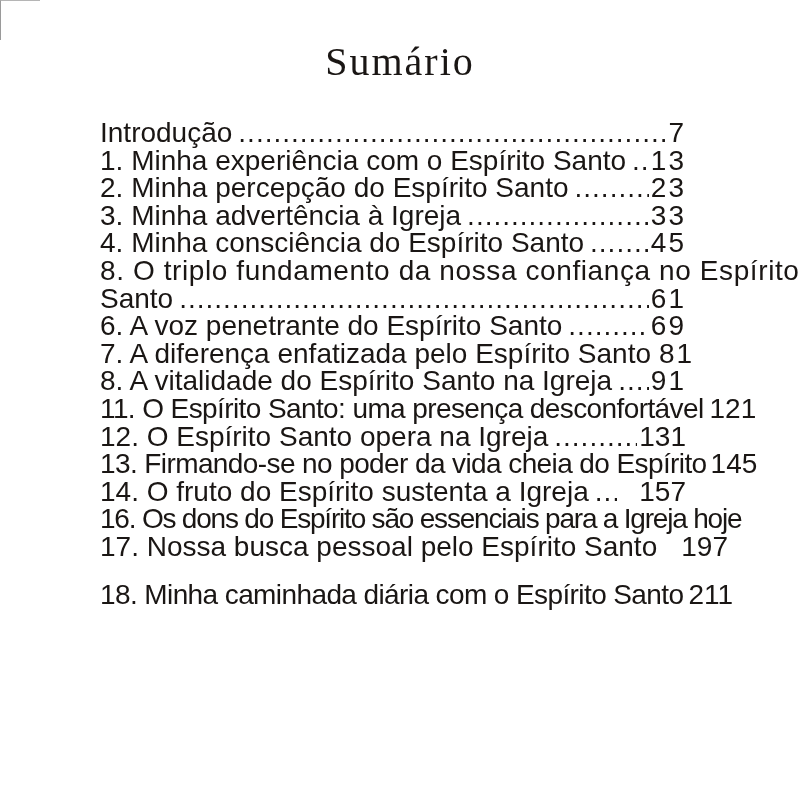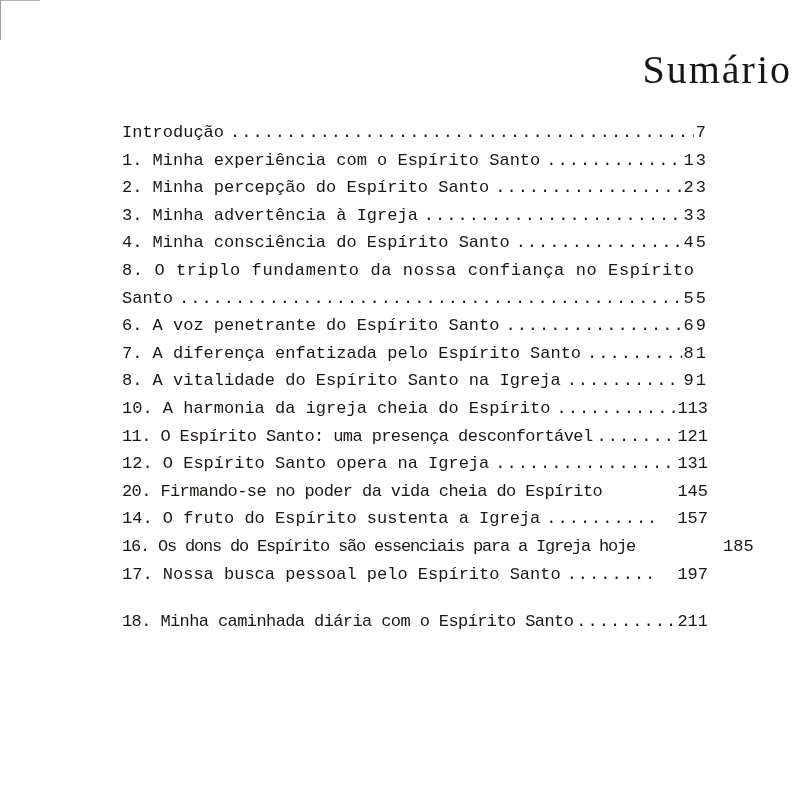--- a/index.html
+++ b/index.html
@@ -31,25 +31,25 @@
       right: 0;
       top: 38px;
       text-align: center;
       font-family: "Liberation Serif", serif;
       font-size: 40px;
       letter-spacing: 2px;
       color: #1a1614;
     }
     .toc {
       position: absolute;
-      left: 122px;
+      left: 100px;
       top: 119px;
       width: 586px;
-      font-family: Liberation Mono, monospace;
-      font-size: 17px;
+      font-family: Liberation Sans, sans-serif;
+      font-size: 28px;
       line-height: 27.6px;
     }
     .toc-row {
       display: flex;
       align-items: baseline;
       white-space: nowrap;
       height: 27.6px;
     }
     .toc-row .label {
       flex: 0 0 auto;
@@ -71,21 +71,21 @@
     .condensed .label {
       letter-spacing: -0.6px;
       text-align: center;
     }
   </style>
 </head>
 <body>
 
 <div class="corner-mark"></div>
 
-<h1 class="title" style="margin:8px;font-weight:normal;text-align:right;">Sumário</h1>
+<h1 class="title" style="margin:0;font-weight:normal;">Sumário</h1>
 
 <div class="toc">
 
   <div class="toc-row">
     <span class="label">Introdução</span>
     <span class="leader"></span>
     <span class="page">7</span>
   </div>
 
   <div class="toc-row">
@@ -111,21 +111,21 @@
     <span class="leader"></span>
     <span class="page">45</span>
   </div>
 
   <div class="toc-row">
     <span class="label" style="letter-spacing:0.6px;">8. O triplo fundamento da nossa confiança no Espírito</span>
   </div>
   <div class="toc-row">
     <span class="label">Santo</span>
     <span class="leader"></span>
-    <span class="page">55</span>
+    <span class="page">61</span>
   </div>
 
   <div class="toc-row">
     <span class="label">6. A voz penetrante do Espírito Santo</span>
     <span class="leader"></span>
     <span class="page">69</span>
   </div>
 
   <div class="toc-row">
     <span class="label">7. A diferença enfatizada pelo Espírito Santo</span>
@@ -133,40 +133,35 @@
     <span class="page">81</span>
   </div>
 
   <div class="toc-row">
     <span class="label">8. A vitalidade do Espírito Santo na Igreja</span>
     <span class="leader"></span>
     <span class="page">91</span>
   </div>
 
 
-  <div class="toc-row">
-    <span class="label">10. A harmonia da igreja cheia do Espírito</span>
-    <span class="leader"></span>
-    <span class="page" style="letter-spacing:0;">113</span>
-  </div>
 
   <div class="toc-row condensed">
     <span class="label">11. O Espírito Santo: uma presença desconfortável</span>
     <span class="leader" style="margin-left:4px;"></span>
     <span class="page" style="letter-spacing:0;">121</span>
   </div>
 
   <div class="toc-row">
     <span class="label">12. O Espírito Santo opera na Igreja</span>
     <span class="leader"></span>
     <span class="page" style="letter-spacing:0;">131</span>
   </div>
 
   <div class="toc-row condensed">
-    <span class="label">20. Firmando-se no poder da vida cheia do Espírito</span>
+    <span class="label">13. Firmando-se no poder da vida cheia do Espírito</span>
     <span class="leader" style="visibility:hidden;margin:0 2px;"></span>
     <span class="page" style="letter-spacing:0;">145</span>
   </div>
 
   <div class="toc-row">
     <span class="label">14. O fruto do Espírito sustenta a Igreja</span>
     <span class="leader"></span>
     <span class="page" style="letter-spacing:0;margin-left:20px;">157</span>
   </div>
 

